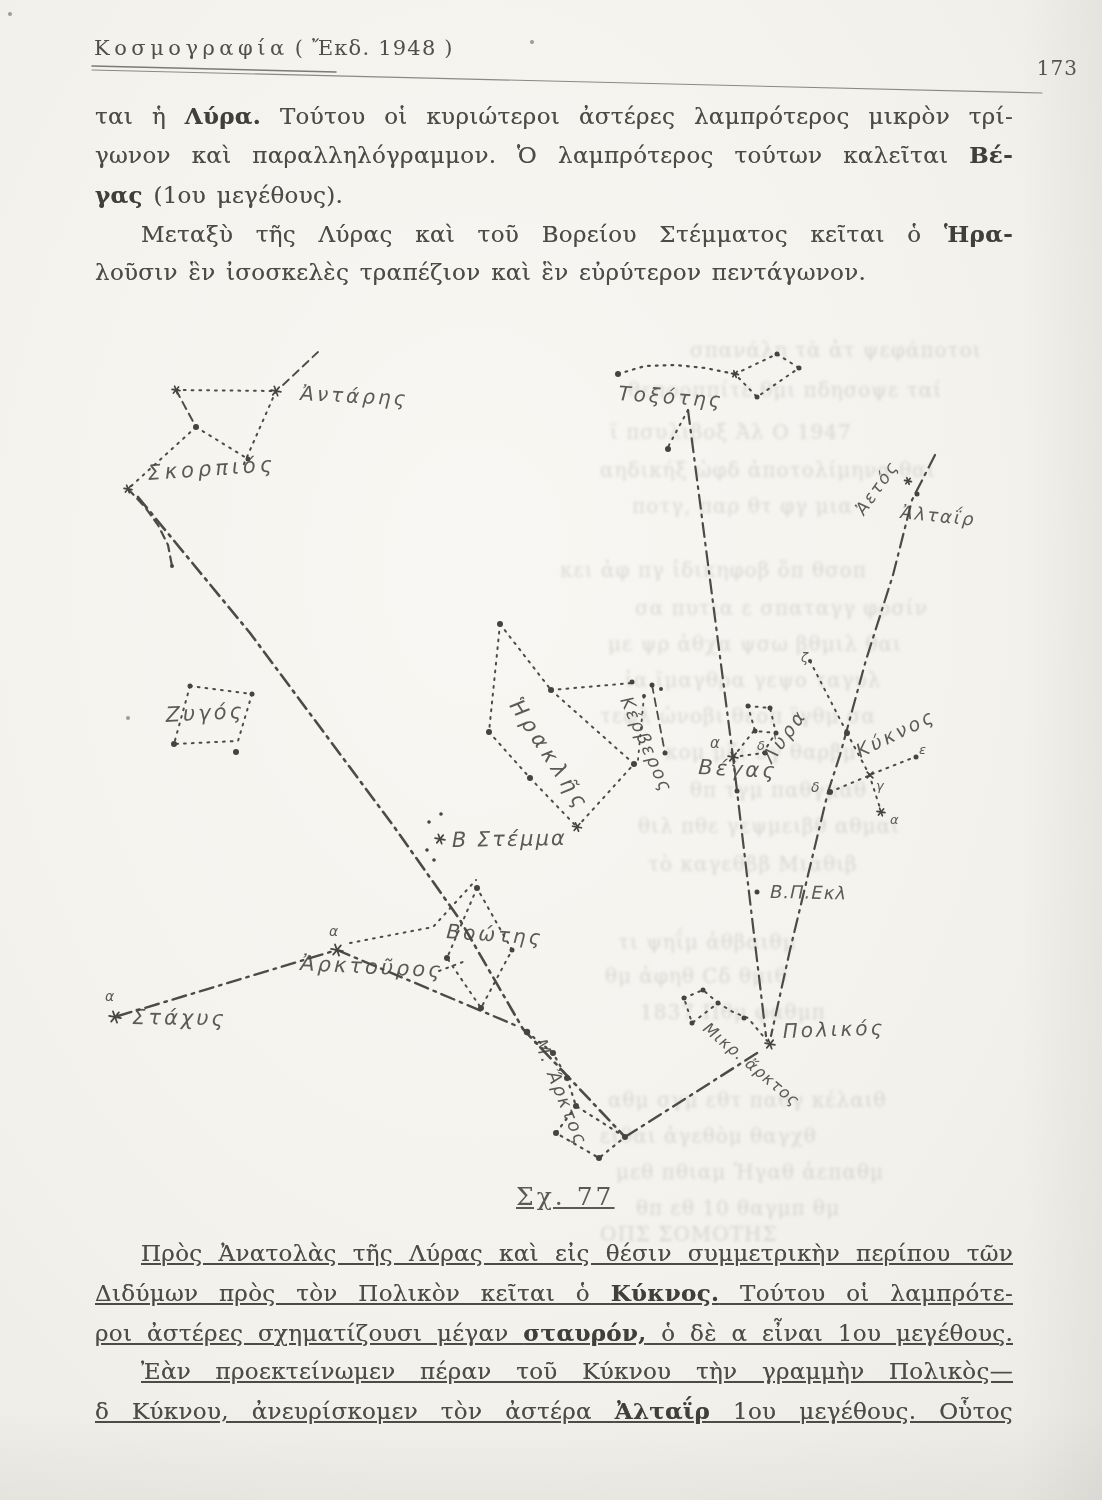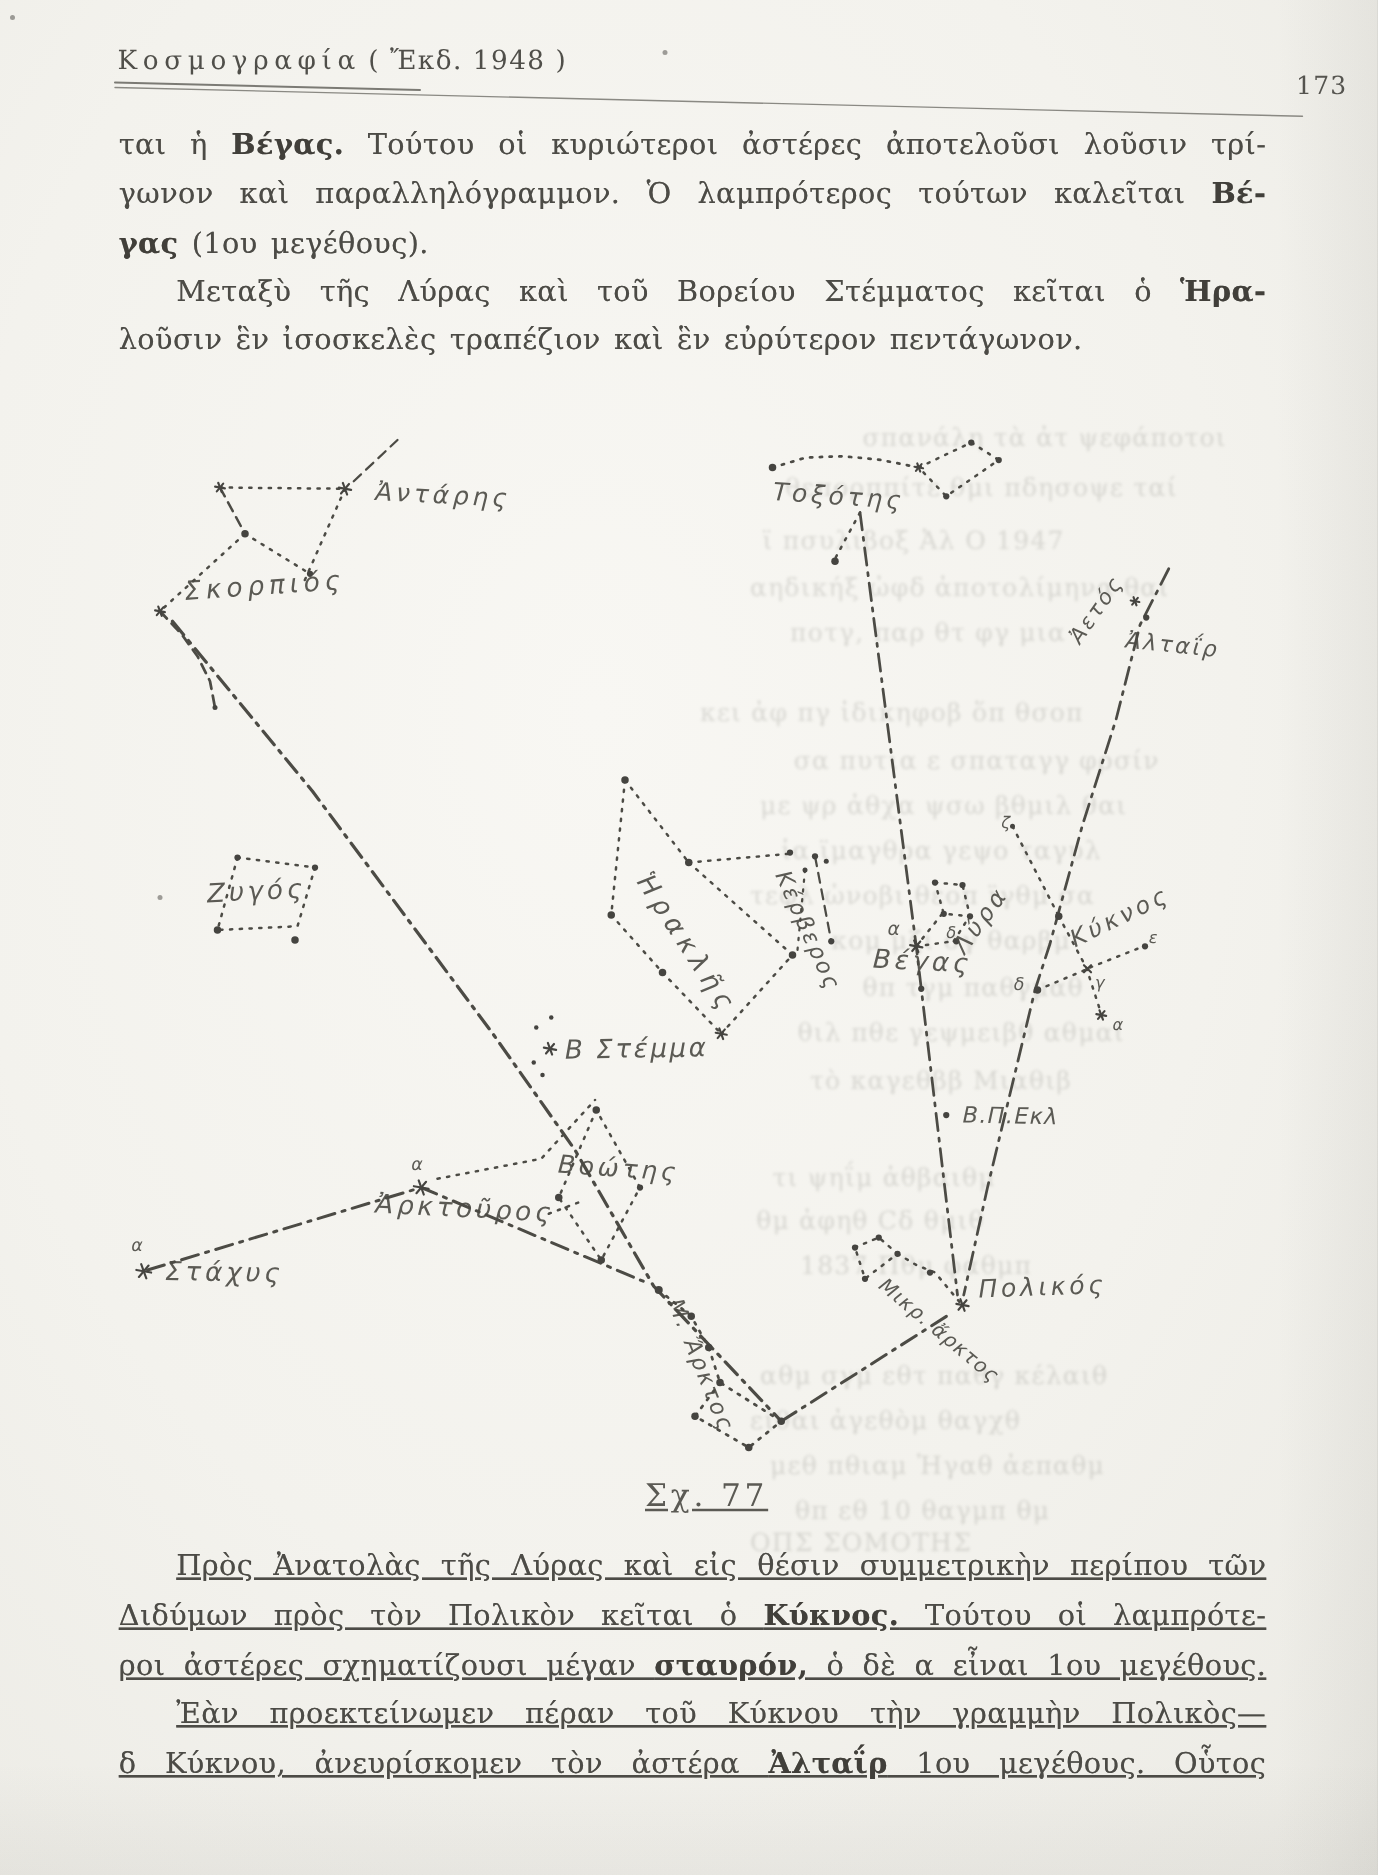--- a/index.html
+++ b/index.html
@@ -79,21 +79,21 @@
       <div class="ghost" style="left: 600px; top: 1124px;">εἰθαι ἀγεθὸμ θαγχθ</div>
       <div class="ghost" style="left: 616px; top: 1160px;">μεθ πθιαμ Ἠγαθ ἀεπαθμ</div>
       <div class="ghost" style="left: 636px; top: 1196px;">θπ εθ 10 θαγμπ θμ</div>
       <div class="ghost" style="left: 600px; top: 1222px;">ΟΠΣ ΣΟΜΟΤΗΣ</div>
       <div class="speck" style="left: 530px; top: 40px;"></div>
       <div class="speck" style="left: 8px; top: 12px;"></div>
       <div class="speck" style="left: 126px; top: 716px;"></div>
     </div>
 
   <div class="tblock" id="top-text">
-      <div class="tline just"><span>ται ἡ </span><b>Βέγας.</b><span> Τούτου οἱ κυριώτεροι ἀστέρες ἀποτελοῦσι λοῦσιν τρί-</span></div>
+      <div class="tline just"><span>ται ἡ </span><b>Λύρα.</b><span> Τούτου οἱ κυριώτεροι ἀστέρες λαμπρότερος μικρὸν τρί-</span></div>
       <div class="tline just"><span>γωνον καὶ παραλληλόγραμμον. Ὁ λαμπρότερος τούτων καλεῖται </span><b>Βέ-</b></div>
       <div class="tline"><b>γας</b><span> (1ου μεγέθους).</span></div>
       <div class="tline just ind"><span>Μεταξὺ τῆς Λύρας καὶ τοῦ Βορείου Στέμματος κεῖται ὁ </span><b>Ἡρα-</b></div>
       <div class="tline"><span>λοῦσιν ἓν ἰσοσκελὲς τραπέζιον καὶ ἓν εὐρύτερον πεντάγωνον.</span></div>
     </div>
 
   <svg id="fig" width="1102" height="1500" viewBox="0 0 1102 1500">
       <polyline points="92,66 336,72" class="ln solid" stroke-width="1.6" style="stroke: rgb(123, 122, 116);"></polyline>
       <polyline points="92,70 1042,93" class="ln solid" stroke-width="1.1" style="stroke: rgb(138, 137, 131);"></polyline>
       <polyline points="138,497 250,633 395,828 460,920 523,1029 625,1137" class="ln dashdot" stroke-width="2.6"></polyline>

